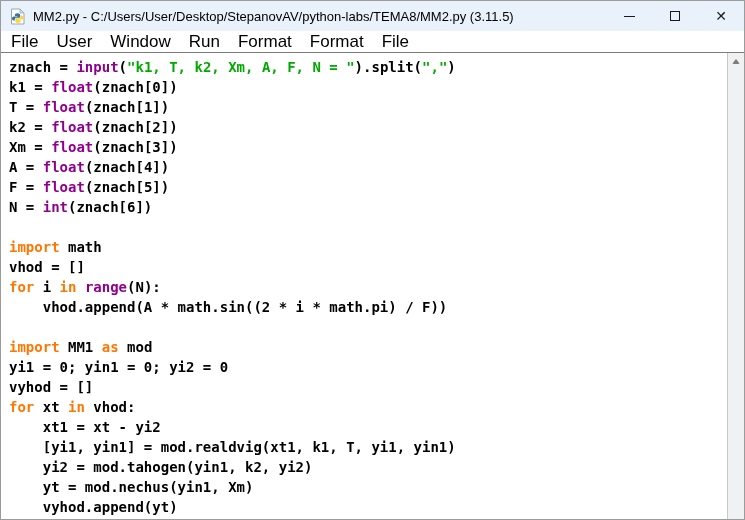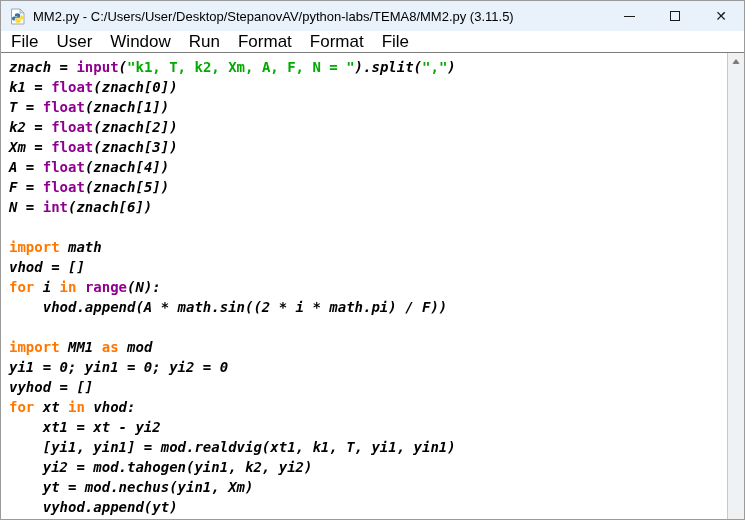--- a/index.html
+++ b/index.html
@@ -55,21 +55,21 @@
     position: absolute; left: 0; top: 0; right: 17px; bottom: 0;
     padding: 4px 0 0 8px;
     font-family: "DejaVu Sans Mono", "Liberation Mono", monospace;
     font-size: 14px; font-weight: bold;
     line-height: 20px;
     white-space: pre;
     overflow: hidden;
     cursor: text;
   }
   .code-line { height: 20px; }
-  .tok-plain   { color: var(--c-plain, #000000); font-style: italic; }
+  .tok-plain   { color: var(--c-plain, #000000); }
   .tok-keyword { color: var(--c-keyword, #ff7700); }
   .tok-builtin { color: var(--c-builtin, #900090); }
   .tok-string  { color: var(--c-string, #00aa00); }
   
   .scrollbar {
     position: absolute; right: 0; top: 0; bottom: 0; width: 17px;
     background: #f0f1f2;
     border-left: 1px solid #c9c9c9;
   }
   .scroll-up {

